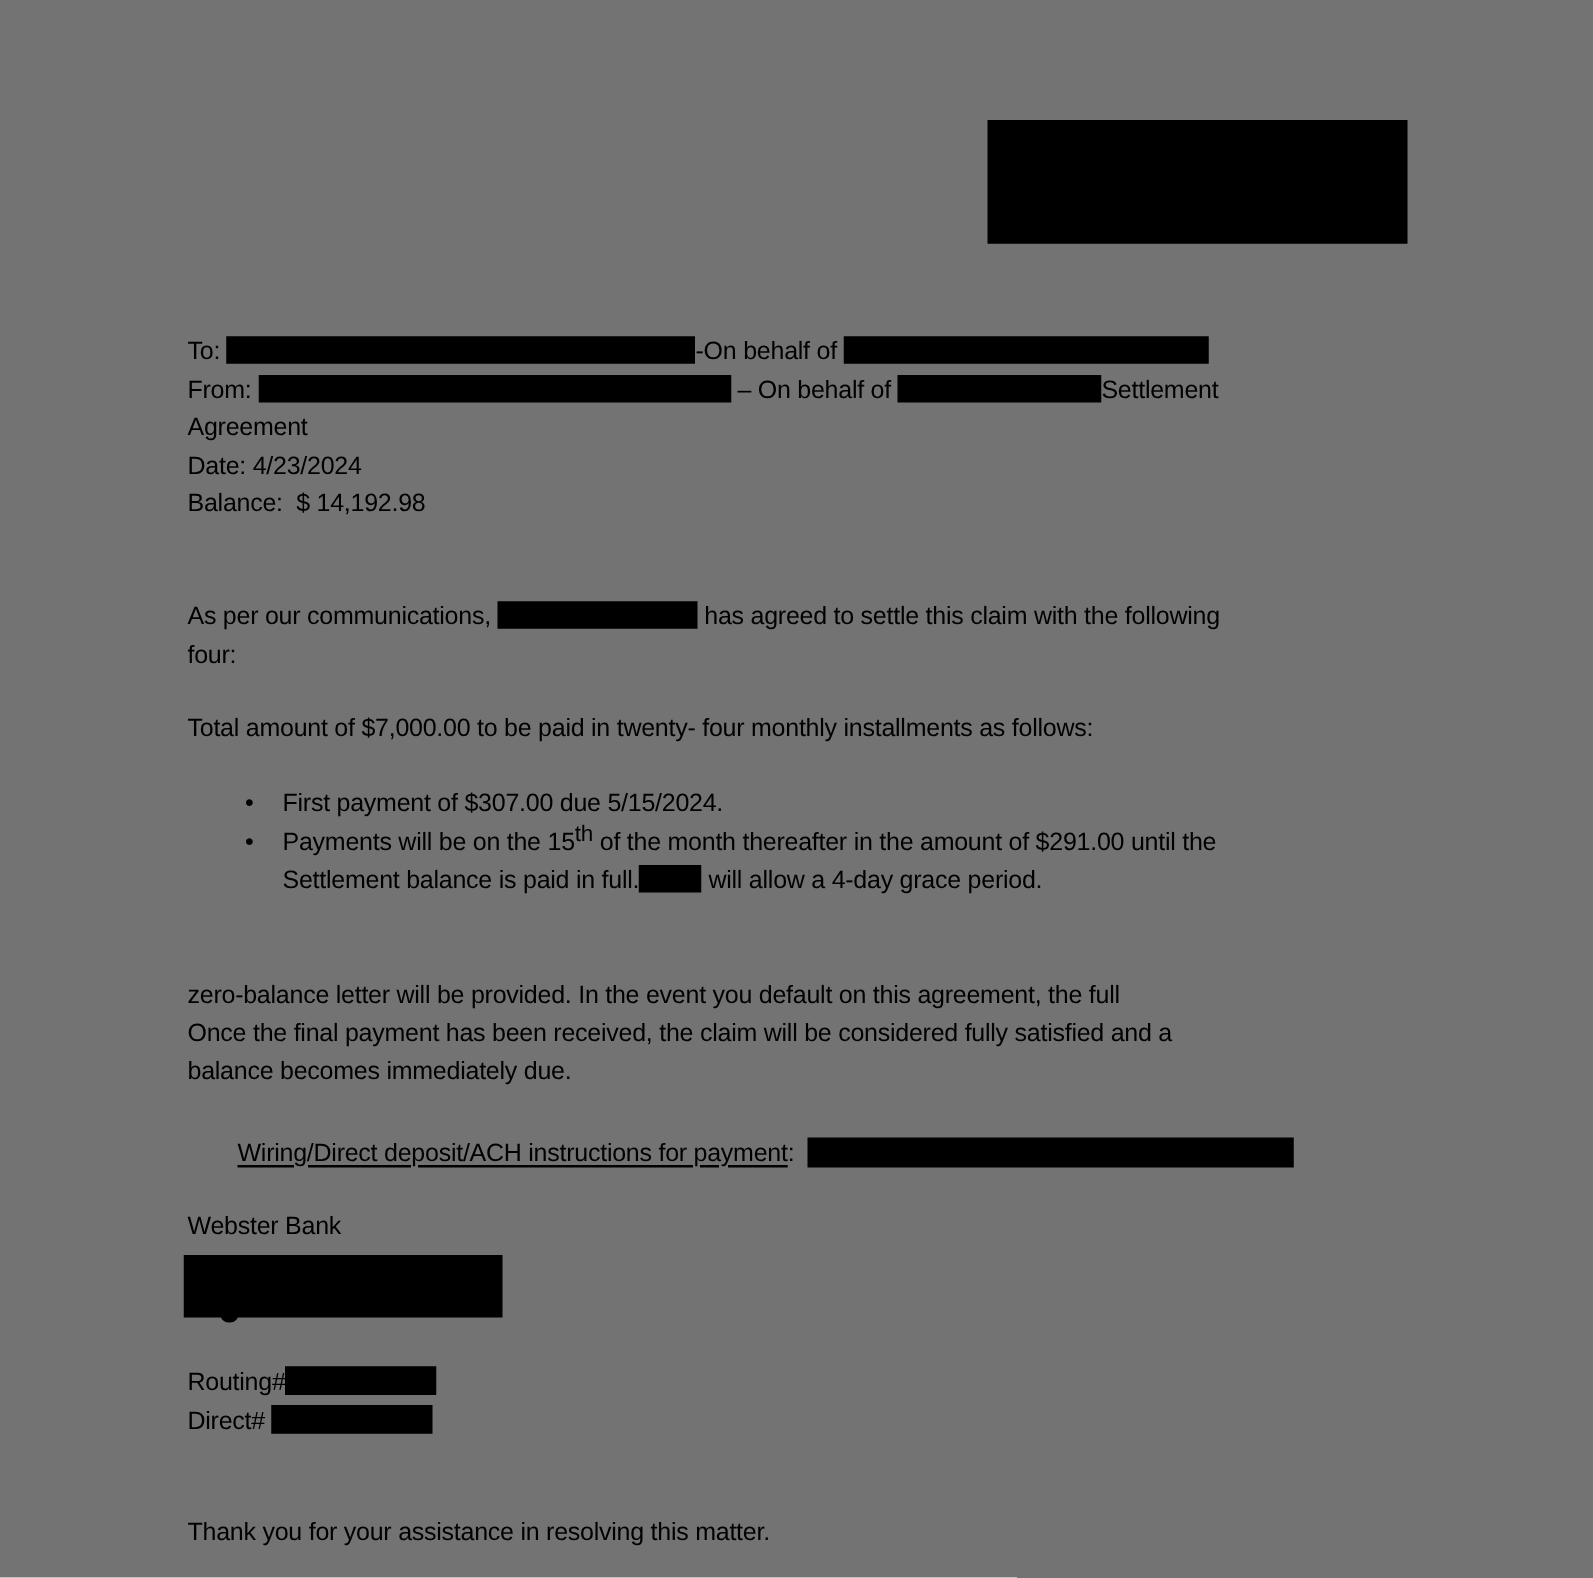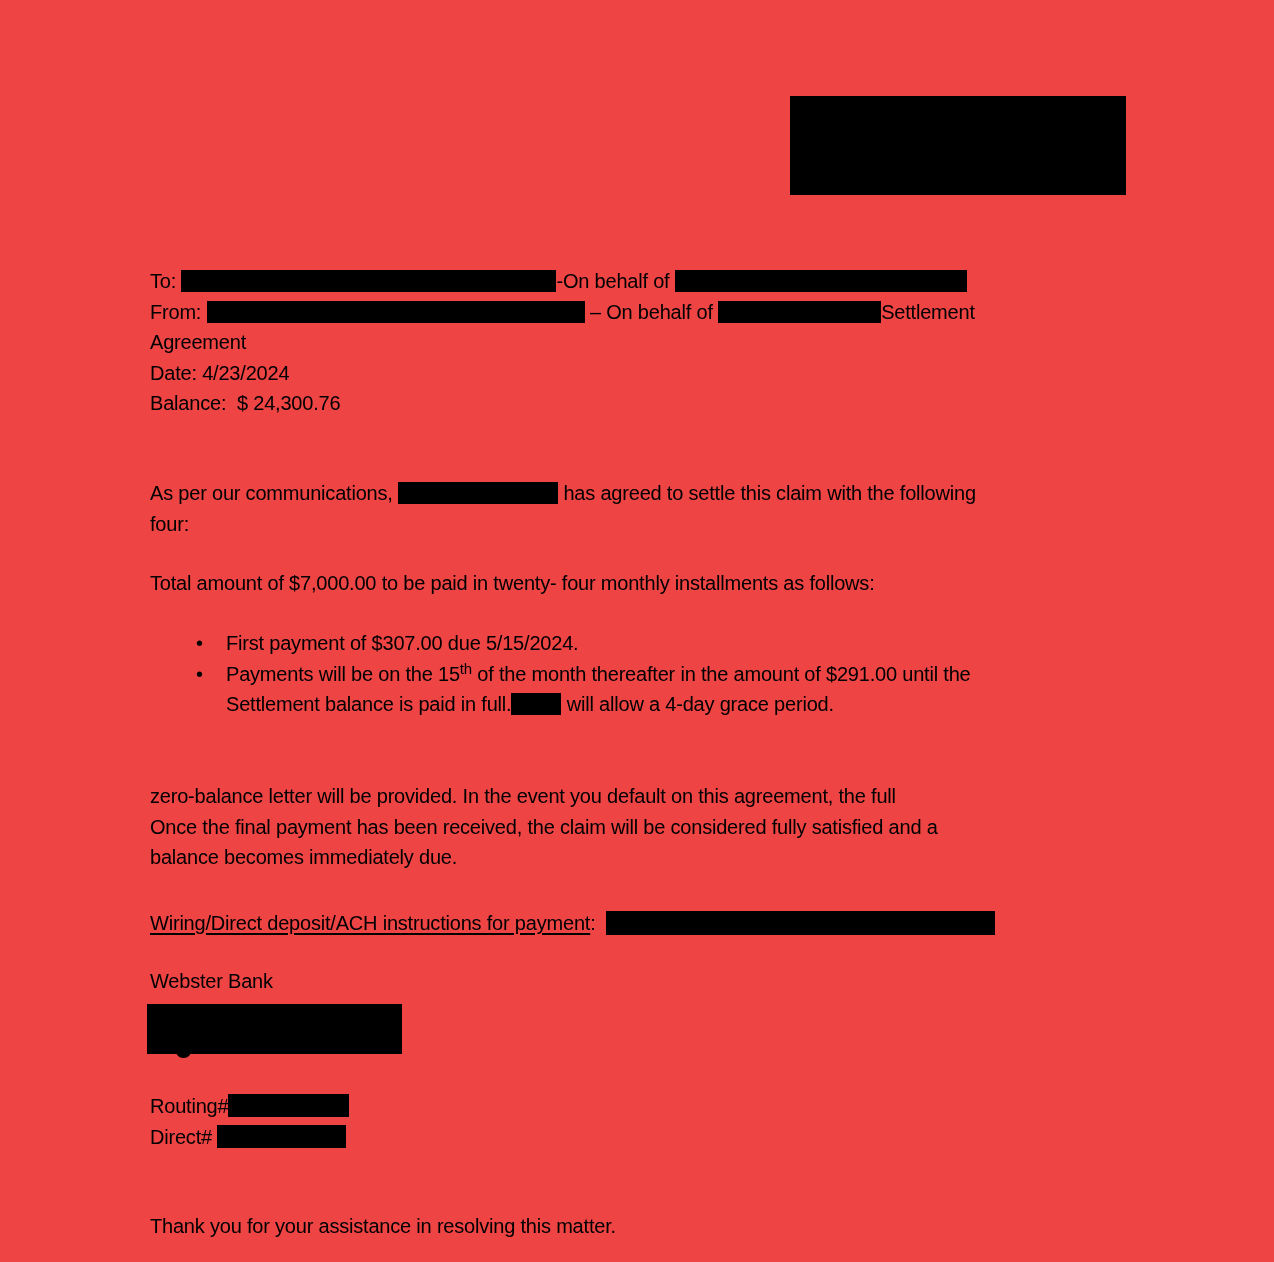--- a/index.html
+++ b/index.html
@@ -1,51 +1,51 @@
 <!DOCTYPE html>
 <html><head>
 <meta charset="utf-8">
 <style>
   html,body{margin:0;padding:0;background:#ffffff;}
   .page{
     position:relative;
     width:1274px;height:1262px;
-    background:#ef4444;
+    background:#737373;
     color:#000000;
     font-family:"Liberation Sans",sans-serif;
     font-size:20px;
     letter-spacing:-0.2px;
     overflow:hidden;
   }
   .abs{position:absolute;}
   .line{height:30.5px;line-height:30.5px;}
   .t{white-space:pre;}
   .redact-block{background:#000000;}
   .r{display:inline-block;background:#000000;height:22px;vertical-align:-4px;}
   .r-tall{height:24px;vertical-align:-5px;}
   .r-num{height:23px;vertical-align:-4px;}
   .bl{position:relative;padding-left:76px;}
   .dot{position:absolute;left:46px;top:0;white-space:pre;}
-  .sup{position:relative;top:-7px;font-size:15px;}
-  .u{text-decoration:underline;text-underline-offset:3px;}
+  .sup{position:relative;top:-7px;font-size:18px;}
+  .u{text-decoration:underline;text-underline-offset:3px;margin-left:40px;}
   .descender{background:#000000;border-radius:0 0 7px 7px;}
 </style>
 </head>
 <body>
 
 <div class="page">
 
   <div class="abs redact-block" style="left:790px;top:96px;width:336px;height:99px"></div>
 
   <div class="abs" style="left:150px;top:266px">
     <div class="line"><span class="t">To: </span><span class="r" style="width:375px"></span><span class="t">-On behalf of </span><span class="r" style="width:292px"></span></div>
     <div class="line"><span class="t">From: </span><span class="r" style="width:378px"></span><span class="t"> – On behalf of </span><span class="r" style="width:163px"></span><span class="t">Settlement</span></div>
     <div class="line"><span class="t">Agreement</span></div>
     <div class="line"><span class="t">Date: 4/23/2024</span></div>
-    <div class="line"><span class="t">Balance:  $ 24,300.76</span></div>
+    <div class="line"><span class="t">Balance:  $ 14,192.98</span></div>
   </div>
 
   <div class="abs" style="left:150px;top:478px">
     <div class="line"><span class="t">As per our communications, </span><span class="r" style="width:160px"></span><span class="t"> has agreed to settle this claim with the following</span></div>
     <div class="line"><span class="t">four:</span></div>
   </div>
 
   <div class="abs line" style="left:150px;top:568px"><span class="t">Total amount of $7,000.00 to be paid in twenty- four monthly installments as follows:</span></div>
 
   <div class="abs" style="left:150px;top:628px">

